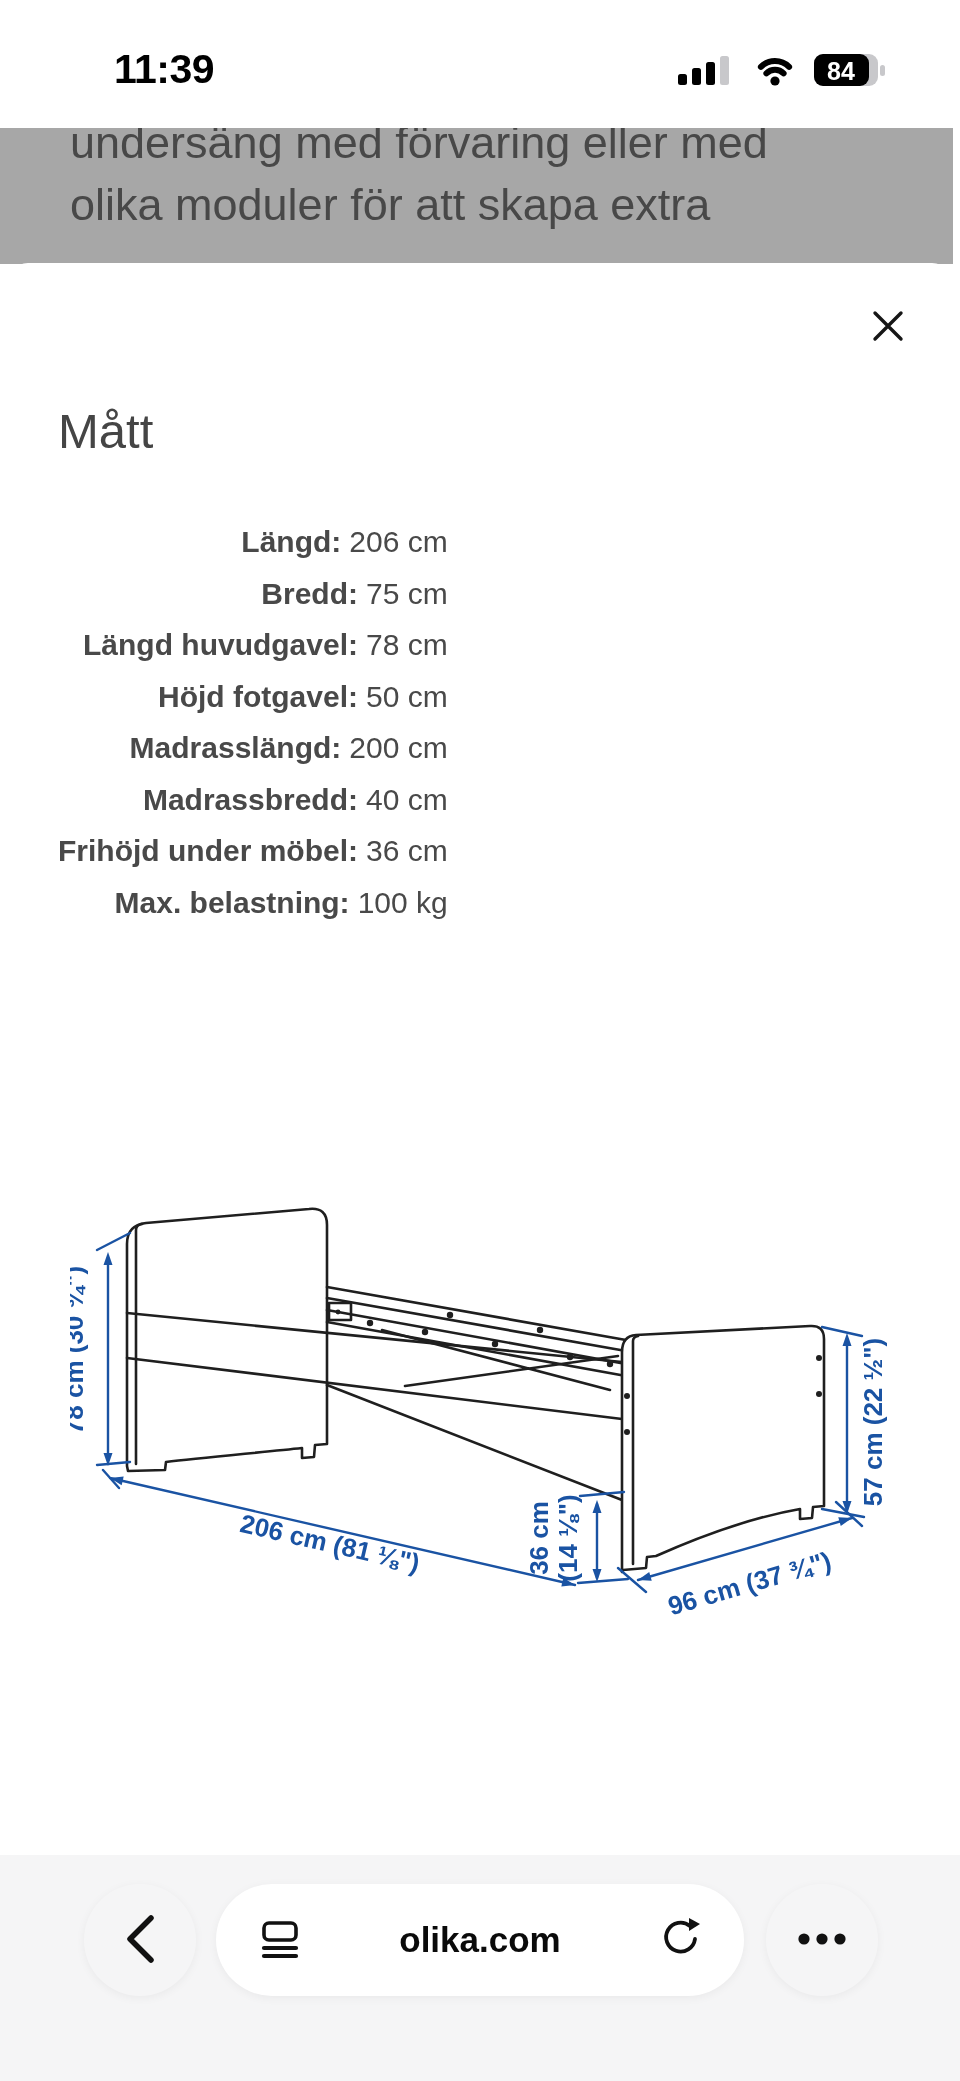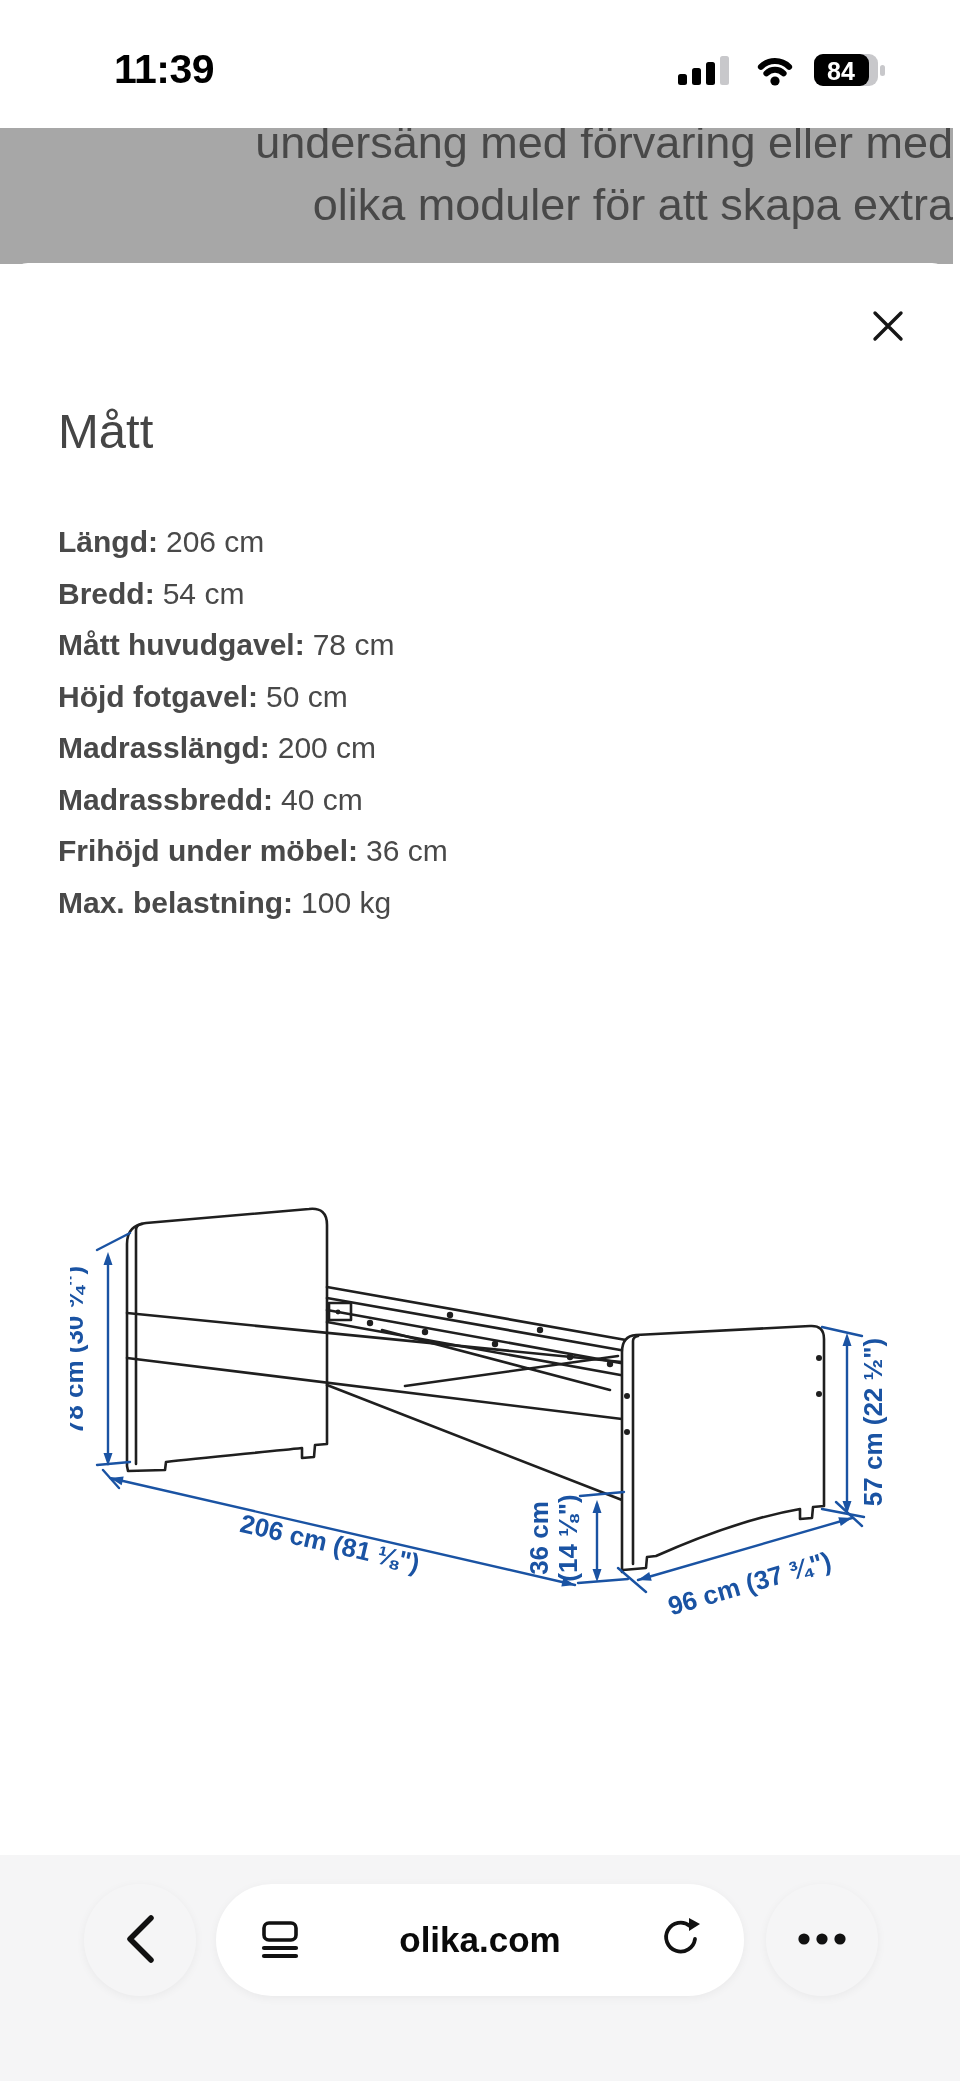--- a/index.html
+++ b/index.html
@@ -8,30 +8,30 @@
     position:relative; width:960px; height:2081px; margin:0 auto;
     background:#ffffff; overflow:hidden;
     font-family:"Liberation Sans","DejaVu Sans",sans-serif;
   }
   
   .statusbar { position:absolute; top:0; left:0; width:960px; height:128px; background:#ffffff; }
   .sb-time { position:absolute; left:114px; top:46px; font-size:41px; font-weight:700; color:#000; letter-spacing:-0.5px; }
   .sb-icons { position:absolute; right:74px; top:52px; display:flex; align-items:center; gap:16px; }
   
   .dim-band { position:absolute; top:128px; left:0; width:953px; height:136px; background:#a7a7a7; overflow:hidden; }
-  .dim-text { margin-top:-16px; padding-left:51px; font-size:45px; line-height:62px; color:#484848; white-space:nowrap;text-align:right; }
+  .dim-text { margin-top:-16px; padding-left:70px; font-size:45px; line-height:62px; color:#484848; white-space:nowrap; }
   
   .sheet {
     position:absolute; top:263px; left:6px; width:948px; height:1818px;
     background:#ffffff; border-radius:22px 22px 0 0;
   }
   .close-btn { position:absolute; top:42px; right:44px; width:44px; height:44px; display:flex; align-items:center; justify-content:center; cursor:pointer; background:none; border:none; }
   .sheet-title { position:absolute; top:140px; left:52px; font-size:49px; font-weight:400; color:#454545; }
   .specs { position:absolute; top:253px; left:52px; font-size:30px; color:#494949; }
-  .spec-row { height:51.5px; line-height:51.5px; white-space:nowrap; }
+  .spec-row { height:51.5px; line-height:51.5px; white-space:nowrap;text-align:right; }
   .spec-label { font-weight:700; }
   .spec-value { margin-left:8px; font-weight:400; }
   .diagram { position:absolute; top:937px; left:64px; width:830px; height:420px; }
   
   .toolbar { position:absolute; bottom:0; left:0; width:960px; height:226px; background:#f5f5f6; z-index:5; }
   .pill { position:absolute; top:29px; background:#ffffff; border-radius:56px; box-shadow:0 2px 10px rgba(0,0,0,0.05); display:flex; align-items:center; justify-content:center; }
   .pill-circle { width:112px; height:112px; }
   .pill-url { left:216px; width:528px; height:112px; justify-content:space-between; padding:0 42px; }
   .back-pill { left:84px; }
   .more-pill { left:766px; }
@@ -86,22 +86,22 @@
         <svg width="36" height="36" viewBox="0 0 36 36">
           <path d="M 5,5 L 31,31 M 31,5 L 5,31" stroke="#161616" stroke-width="3.4" stroke-linecap="round" fill="none"></path>
         </svg>
       </span>
     </button>
 
     <h1 class="sheet-title">Mått</h1>
 
     <div class="specs">
       <div class="spec-row"><span class="spec-label">Längd:</span><span class="spec-value">206 cm</span></div>
-      <div class="spec-row"><span class="spec-label">Bredd:</span><span class="spec-value">54 cm</span></div>
-      <div class="spec-row"><span class="spec-label">Mått huvudgavel:</span><span class="spec-value">78 cm</span></div>
+      <div class="spec-row"><span class="spec-label">Bredd:</span><span class="spec-value">75 cm</span></div>
+      <div class="spec-row"><span class="spec-label">Längd huvudgavel:</span><span class="spec-value">78 cm</span></div>
       <div class="spec-row"><span class="spec-label">Höjd fotgavel:</span><span class="spec-value">50 cm</span></div>
       <div class="spec-row"><span class="spec-label">Madrasslängd:</span><span class="spec-value">200 cm</span></div>
       <div class="spec-row"><span class="spec-label">Madrassbredd:</span><span class="spec-value">40 cm</span></div>
       <div class="spec-row"><span class="spec-label">Frihöjd under möbel:</span><span class="spec-value">36 cm</span></div>
       <div class="spec-row"><span class="spec-label">Max. belastning:</span><span class="spec-value">100 kg</span></div>
     </div>
 
     <div class="diagram">
       <svg width="830" height="420" viewBox="0 0 830 420">
         <g stroke="#1f1f1f" stroke-width="2.6" fill="none" stroke-linecap="round" stroke-linejoin="round">

